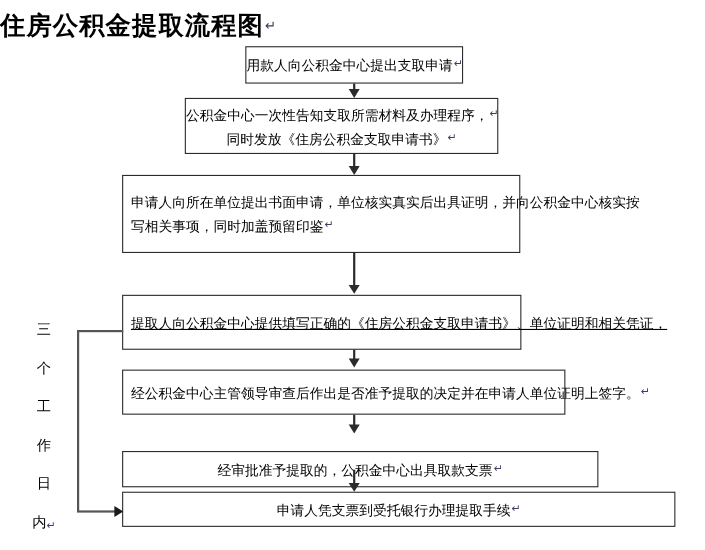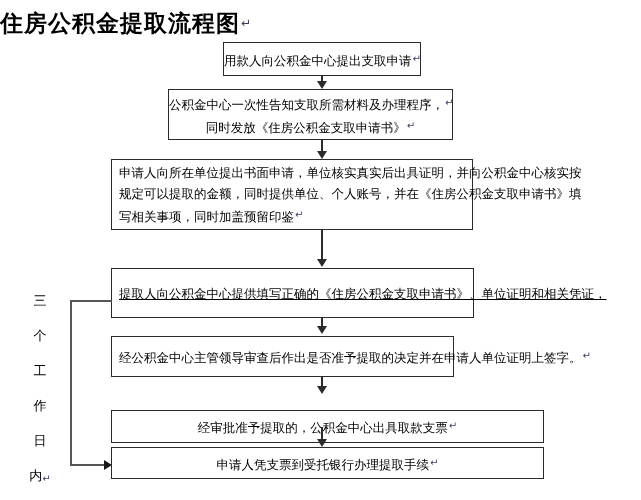--- a/index.html
+++ b/index.html
@@ -139,49 +139,48 @@
   <div class="flow-box center" style="left:168px; top:89px; width:285px; height:51px;">
     <div class="line"><span>公积金中心一次性告知支取所需材料及办理程序，</span><span class="pm">↵</span></div>
     <div class="line"><span>同时发放《住房公积金支取申请书》</span><span class="pm">↵</span></div>
   </div>
 
   <div class="conn-v" style="left:321px; top:140px; height:12px;"></div>
   <div class="arrow-down" style="left:317px; top:151px;"></div>
 
   <div class="flow-box just" style="left:111px; top:159px; width:362px; height:71px;">
     <div class="line">申请人向所在单位提出书面申请，单位核实真实后出具证明，并向公积金中心核实按</div>
-    <div class="line">规定可以提取的金额，同时提供单位、个人账号，并在《住房公积金支取申请书》填</div>
     <div class="line"><span>写相关事项，同时加盖预留印鉴</span><span class="pm">↵</span></div>
   </div>
 
   <div class="conn-v" style="left:321px; top:230px; height:30px;"></div>
   <div class="arrow-down" style="left:317px; top:259px;"></div>
 
   <div class="flow-box just" style="left:111px; top:268px; width:363px; height:50px;text-decoration:underline;">
     <div class="line">提取人向公积金中心提供填写正确的《住房公积金支取申请书》、单位证明和相关凭证，</div>
   </div>
 
   <div class="conn-v" style="left:321px; top:318px; height:9px;"></div>
   <div class="arrow-down" style="left:317px; top:326px;"></div>
 
-  <div class="flow-box just" style="left:111px; top:336px; width:343px; height:41px;">
+  <div class="flow-box just" style="left:111px; top:336px; width:403px; height:41px;">
     <div class="line"><span>经公积金中心主管领导审查后作出是否准予提取的决定并在申请人单位证明上签字。</span><span class="pm">↵</span></div>
   </div>
 
   <div class="conn-v" style="left:321px; top:377px; height:11px;"></div>
   <div class="arrow-down" style="left:317px; top:386px;"></div>
 
   <div class="flow-box center" style="left:111px; top:410px; width:433px; height:33px;">
     <div class="line"><span>经审批准予提取的，公积金中心出具取款支票</span><span class="pm">↵</span></div>
   </div>
 
   <div class="conn-v" style="left:321px; top:427px; height:13px;"></div>
   <div class="arrow-down" style="left:317px; top:439px;"></div>
 
-  <div class="flow-box center" style="left:111px; top:447px; width:433px; height:32px;">
+  <div class="flow-box center" style="left:111px; top:447px; width:503px; height:32px;">
     <div class="line"><span>申请人凭支票到受托银行办理提取手续</span><span class="pm">↵</span></div>
   </div>
 
   <div class="conn-h" style="left:70px; top:300px; width:42px;"></div>
   <div class="conn-v light" style="left:70px; top:300px; height:165px;"></div>
   <div class="conn-h" style="left:70px; top:464px; width:40px;"></div>
   <div class="arrow-right" style="left:104px; top:460px;"></div>
 
   <div id="side-label">
     <span class="ch">三</span>

